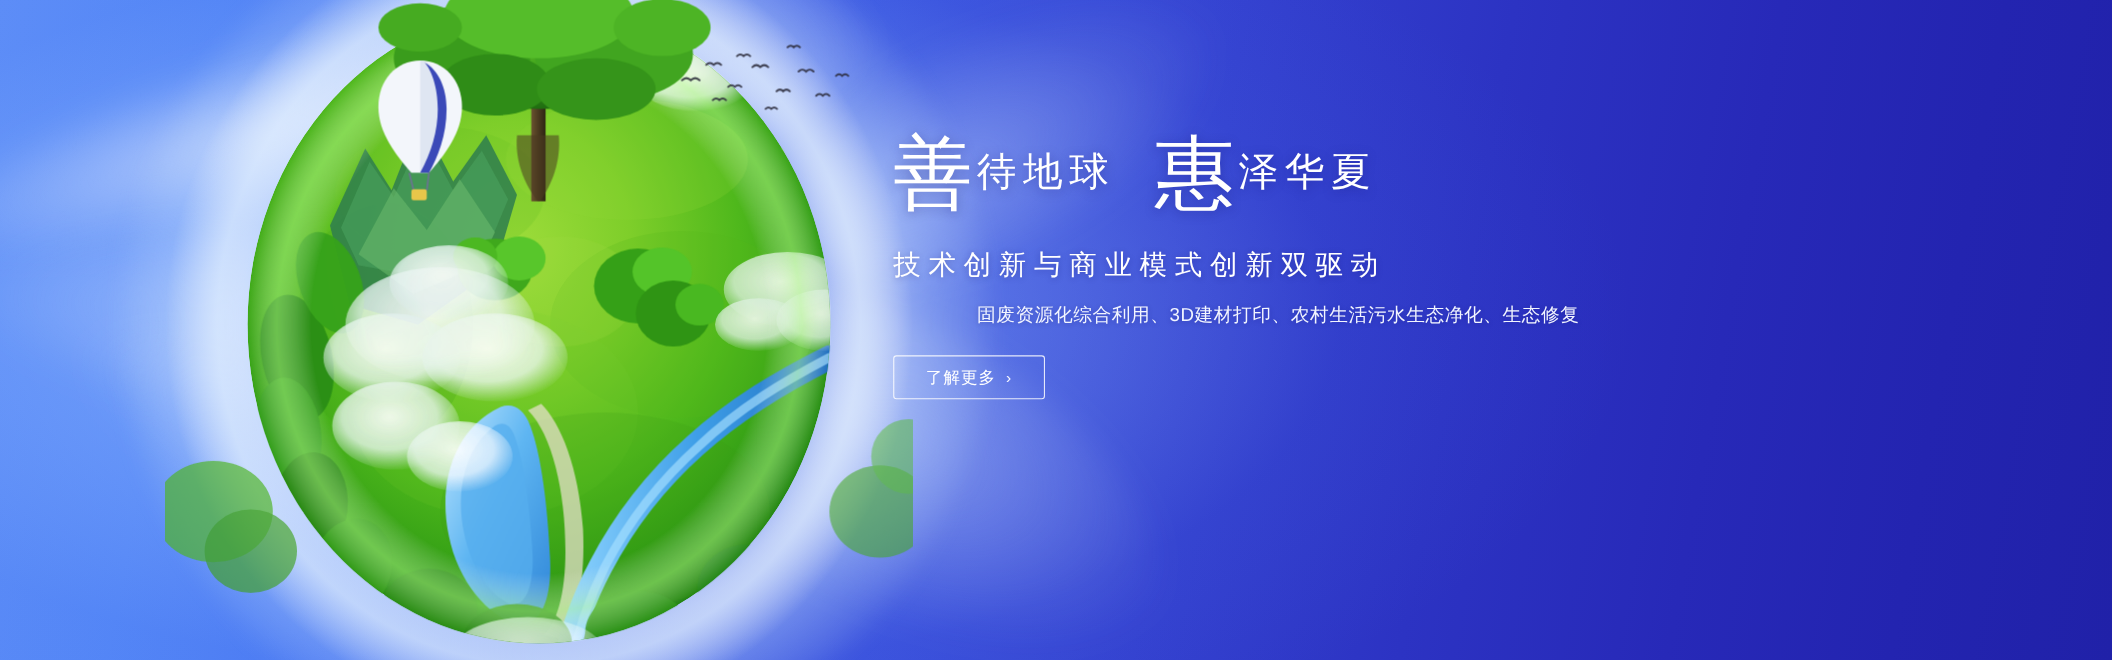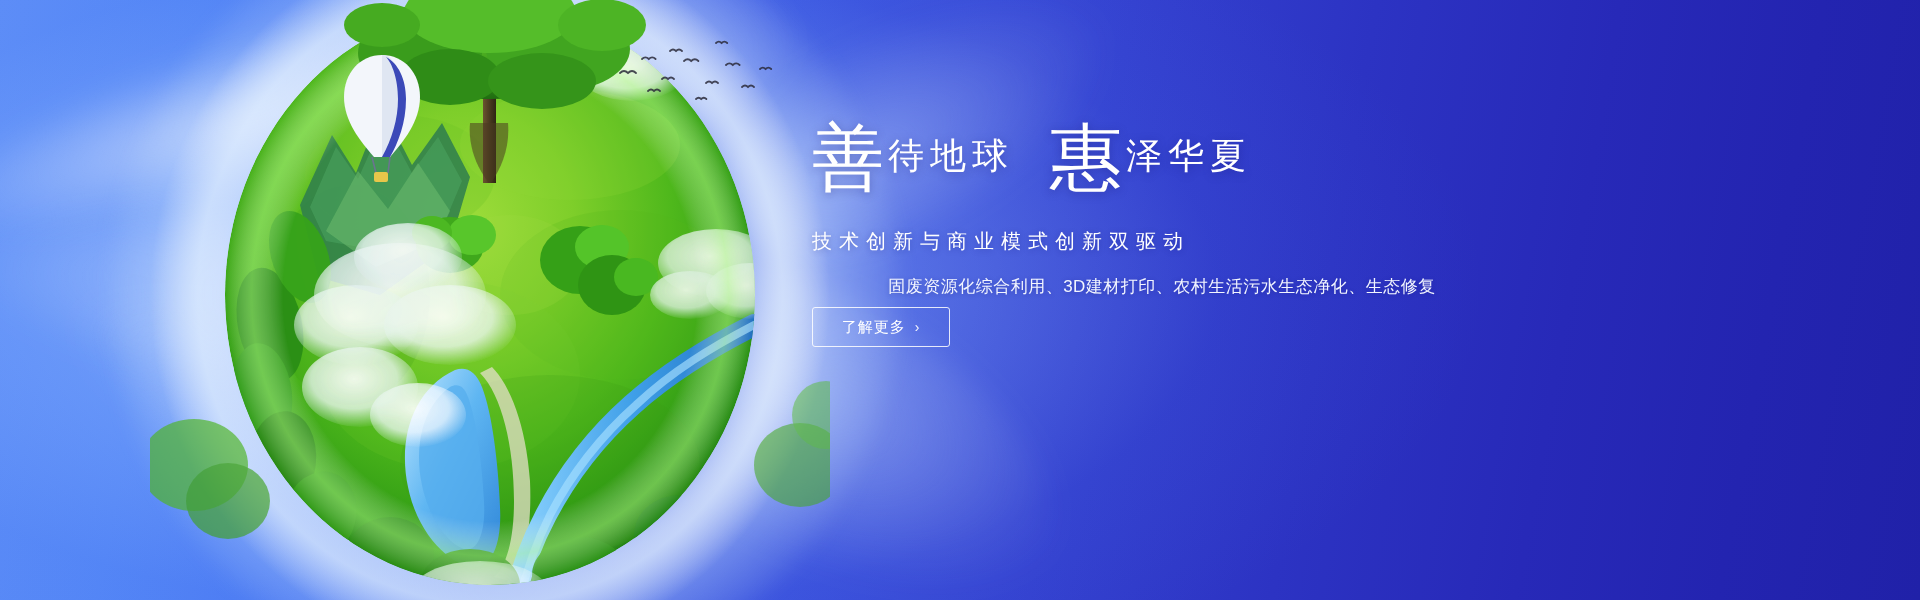--- a/index.html
+++ b/index.html
@@ -75,33 +75,33 @@
     position:relative;top:4px;letter-spacing:0;
   }
   .hl-small{
     font-size:36px;line-height:36px;font-weight:400;
     letter-spacing:6px;position:relative;top:-10px;left:4px;
   }
   .hl-gap{display:inline-block;width:40px;}
 
   .subtitle{
     margin-top:14px;
-    font-size:20px;line-height:34px;font-weight:400;
+    font-size:25px;line-height:34px;font-weight:400;
     letter-spacing:7px;color:#ffffff;white-space:nowrap;
     text-shadow:0 1px 6px rgba(20,20,110,.30);
   }
   .desc{
     margin-top:17px;
     font-size:17px;line-height:24px;letter-spacing:.5px;
     color:#f2f5ff;white-space:nowrap;
     text-shadow:0 1px 5px rgba(20,20,110,.30);
     text-align:center;
   }
   .btn{
-    margin-top:8px;
+    margin-top:24px;
     display:inline-flex;align-items:center;justify-content:center;
     width:116px;height:38px;padding:0 10px;
     border:1px solid rgba(255,255,255,.85);
     border-radius:3px;background:transparent;
     color:#ffffff;font-size:15px;letter-spacing:1px;
     cursor:pointer;box-sizing:content-box;
   }
   .btn .chev{margin-left:9px;font-size:14px;line-height:1;opacity:.95;}
 </style>
 </head>

